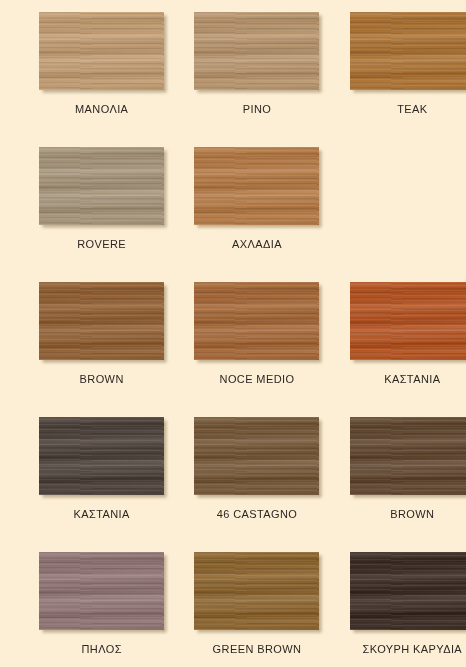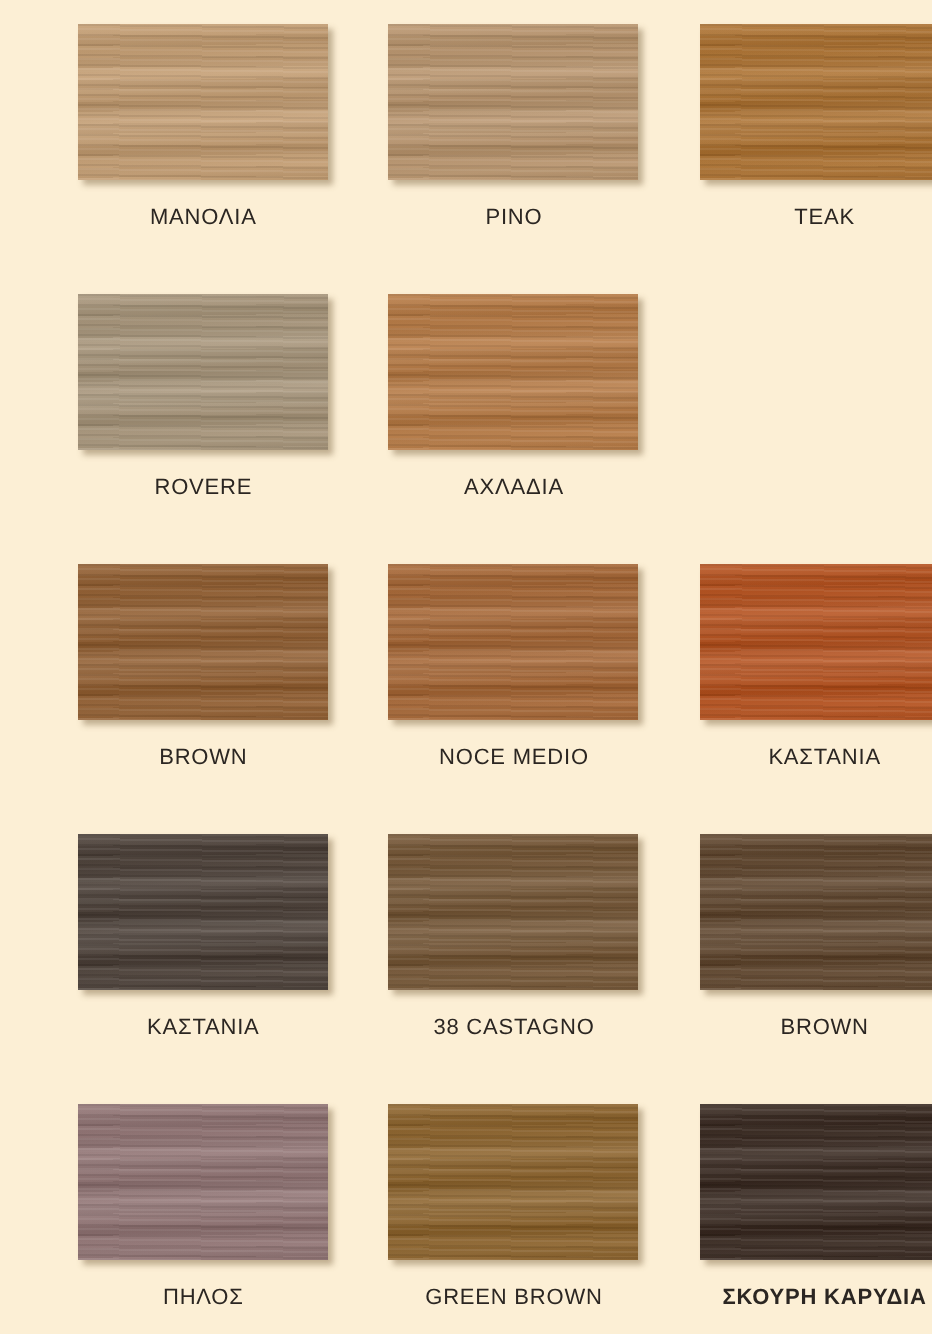--- a/index.html
+++ b/index.html
@@ -171,21 +171,21 @@
     <div class="cell">
       <div class="swatch-wrap">
         <div class="swatch" style="background-color: rgb(70, 58, 50);"></div>
       </div>
       <div class="label" style="color: rgb(43, 38, 34);">ΚΑΣΤΑΝΙΑ</div>
     </div>
     <div class="cell">
       <div class="swatch-wrap">
         <div class="swatch" style="background-color: rgb(113, 81, 47);"></div>
       </div>
-      <div class="label" style="color: rgb(43, 38, 34);">38 CASTAGNO</div>
+      <div class="label" style="color: rgb(43, 38, 34);">46 CASTAGNO</div>
     </div>
     <div class="cell">
       <div class="swatch-wrap">
         <div class="swatch" style="background-color: rgb(91, 64, 39);"></div>
       </div>
       <div class="label" style="color: rgb(43, 38, 34);">BROWN</div>
     </div>
   </div>
 
   <div class="row">
@@ -198,17 +198,17 @@
     <div class="cell">
       <div class="swatch-wrap">
         <div class="swatch" style="background-color: rgb(138, 95, 38);"></div>
       </div>
       <div class="label" style="color: rgb(43, 38, 34);">GREEN BROWN</div>
     </div>
     <div class="cell">
       <div class="swatch-wrap">
         <div class="swatch" style="background-color: rgb(51, 35, 26);"></div>
       </div>
-      <div class="label" style="color: rgb(43, 38, 34); font-weight: bold;">ΣΚΟΥΡΗ ΚΑΡΥΔΙΑ</div>
+      <div class="label" style="color: rgb(43, 38, 34);">ΣΚΟΥΡΗ ΚΑΡΥΔΙΑ</div>
     </div>
   </div>
 
 </div>
 
 </body></html>

